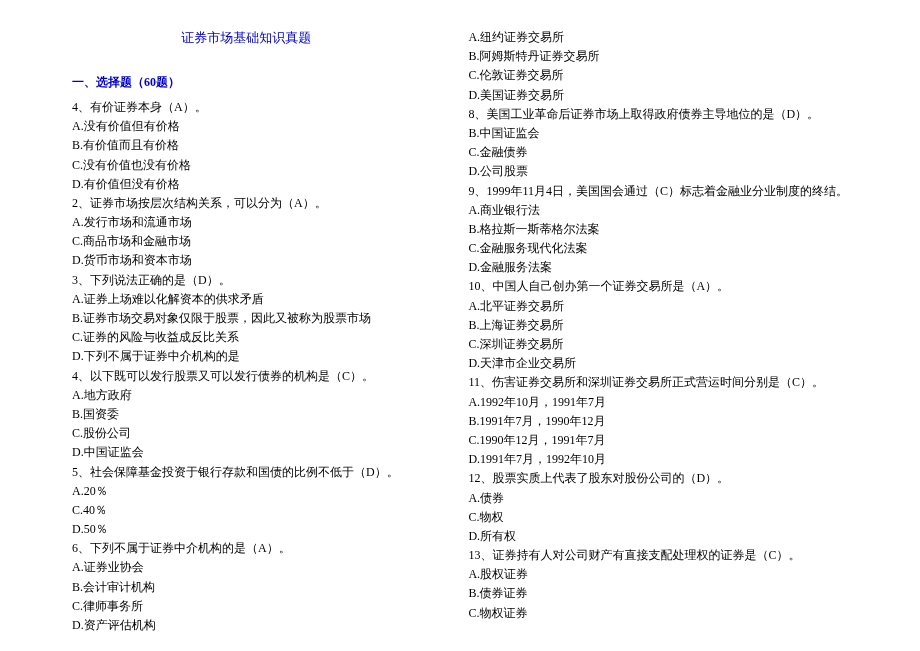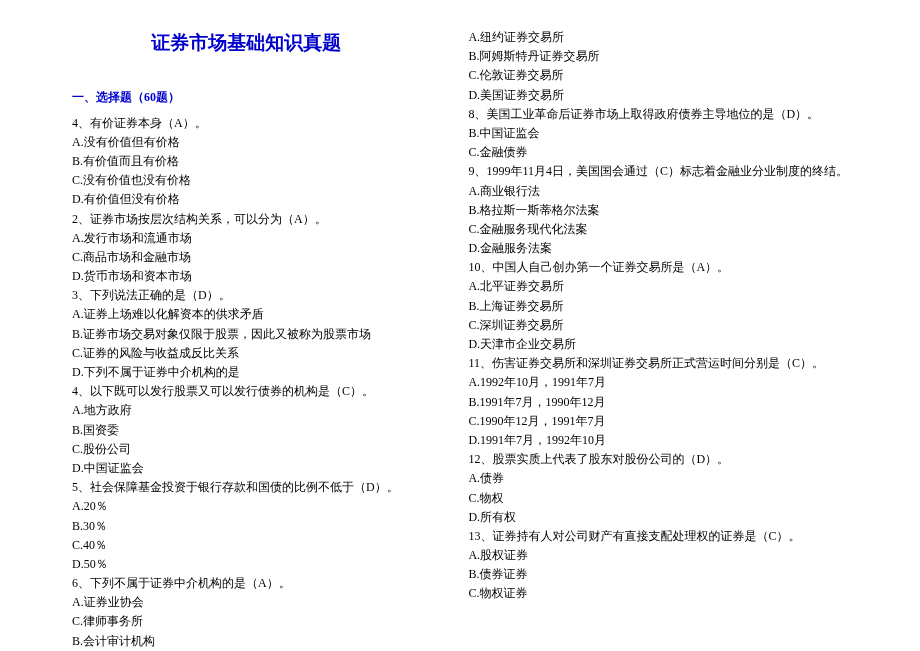--- a/index.html
+++ b/index.html
@@ -14,24 +14,24 @@
     }
     .container {
       display: flex;
       gap: 48px;
     }
     .column {
       flex: 1;
     }
     .title {
       color: #0000cc;
-      font-weight: bold;
+      font-weight: normal;
       text-align: center;
-      margin-bottom: 30px;
-      font-size: 19px;
+      margin-bottom: 24px;
+      font-size: 13px;
     }
     .section-header {
       color: #0000cc;
       font-weight: bold;
       margin-bottom: 6px;
       font-size: 12px;
     }
     .line {
       white-space: nowrap;
     }
@@ -58,39 +58,39 @@
         <div class="line">B.证券市场交易对象仅限于股票，因此又被称为股票市场</div>
         <div class="line">C.证券的风险与收益成反比关系</div>
         <div class="line">D.下列不属于证券中介机构的是</div>
         <div class="line">4、以下既可以发行股票又可以发行债券的机构是（C）。</div>
         <div class="line">A.地方政府</div>
         <div class="line">B.国资委</div>
         <div class="line">C.股份公司</div>
         <div class="line">D.中国证监会</div>
         <div class="line">5、社会保障基金投资于银行存款和国债的比例不低于（D）。</div>
         <div class="line">A.20％</div>
-        <div class="line">B.30％</div>
         <div class="line">C.40％</div>
         <div class="line">D.50％</div>
         <div class="line">6、下列不属于证券中介机构的是（A）。</div>
         <div class="line">A.证券业协会</div>
+        <div class="line">B.会计审计机构</div>
         <div class="line">C.律师事务所</div>
-        <div class="line">B.会计审计机构</div>
         <div class="line">D.资产评估机构</div>
       </div>
   </div>
   <div class="column">
     <div id="col2-content">
         <div class="line">A.纽约证券交易所</div>
         <div class="line">B.阿姆斯特丹证券交易所</div>
         <div class="line">C.伦敦证券交易所</div>
         <div class="line">D.美国证券交易所</div>
         <div class="line">8、美国工业革命后证券市场上取得政府债券主导地位的是（D）。</div>
         <div class="line">B.中国证监会</div>
         <div class="line">C.金融债券</div>
+        <div class="line">D.公司股票</div>
         <div class="line">9、1999年11月4日，美国国会通过（C）标志着金融业分业制度的终结。</div>
         <div class="line">A.商业银行法</div>
         <div class="line">B.格拉斯一斯蒂格尔法案</div>
         <div class="line">C.金融服务现代化法案</div>
         <div class="line">D.金融服务法案</div>
         <div class="line">10、中国人自己创办第一个证券交易所是（A）。</div>
         <div class="line">A.北平证券交易所</div>
         <div class="line">B.上海证券交易所</div>
         <div class="line">C.深圳证券交易所</div>
         <div class="line">D.天津市企业交易所</div>

